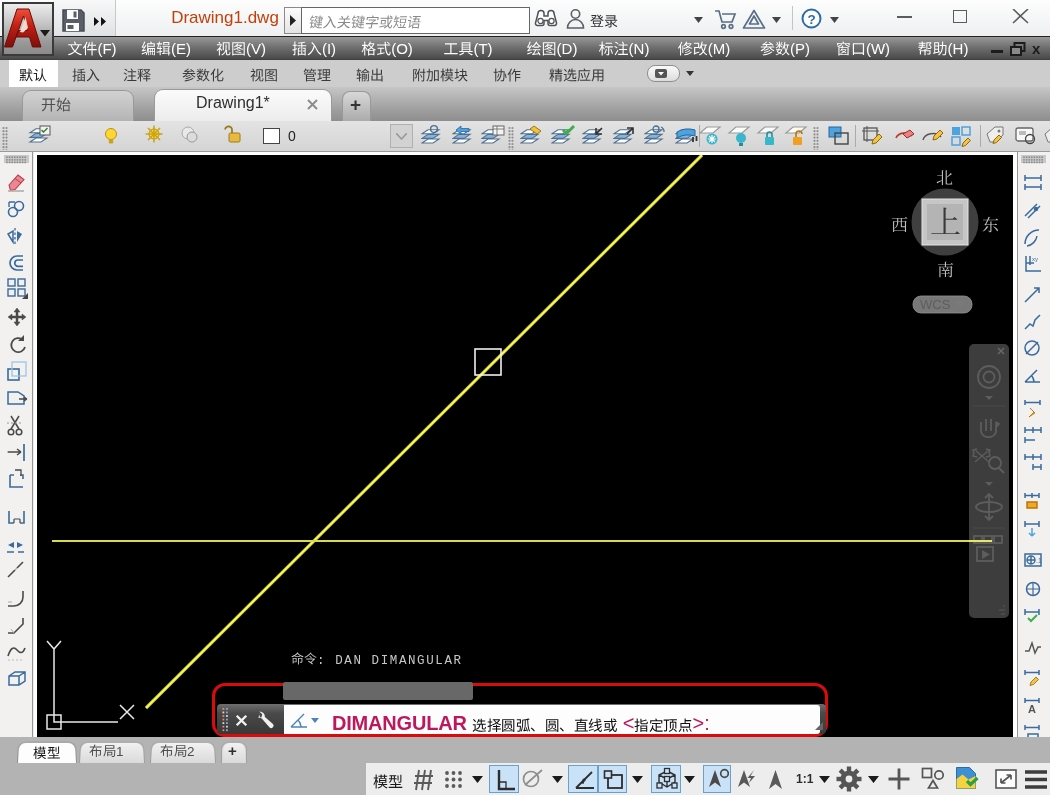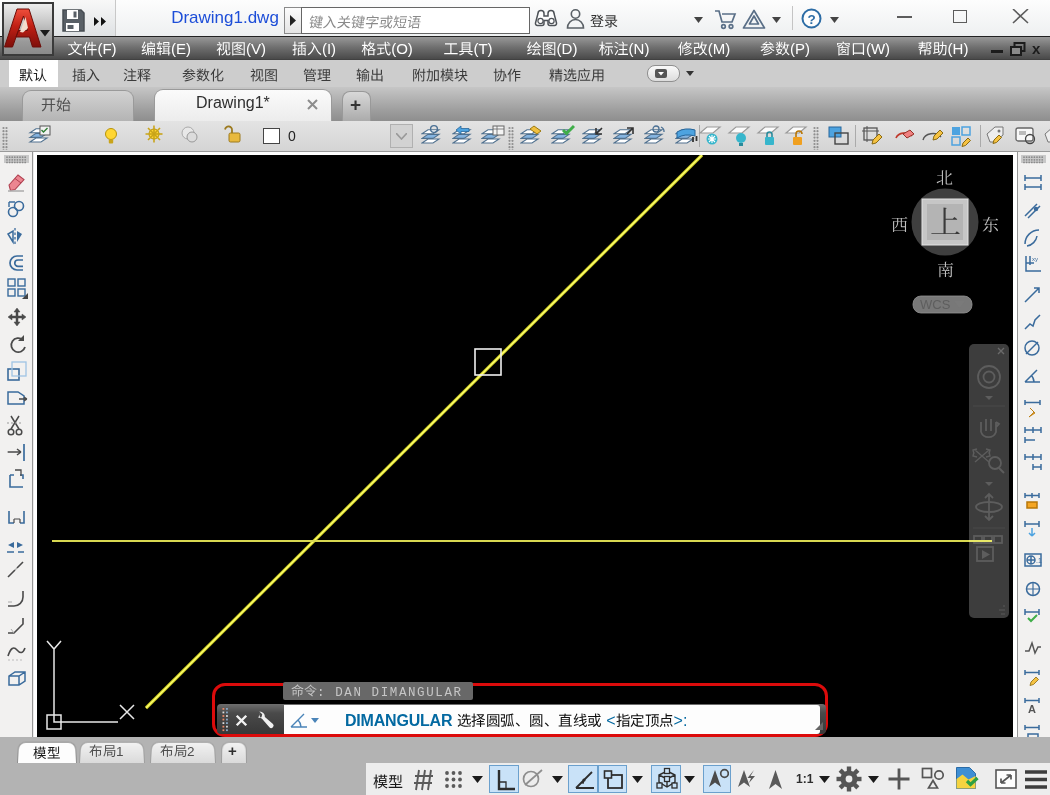--- a/index.html
+++ b/index.html
@@ -101,21 +101,21 @@
 <svg class="abs" style="left:61px;top:9px" width="24" height="23" viewBox="0 0 24 23">
 <path d="M2 1 h18 l3 3 v18 h-21 z" fill="#585f66" stroke="#474d53" stroke-width="1.5"></path>
 <rect x="6" y="1" width="11" height="9" fill="#fff"></rect>
 <rect x="12.5" y="2.5" width="3" height="6" fill="#585f66"></rect>
 <rect x="5" y="14" width="13" height="8" fill="#fff"></rect>
 <rect x="6.5" y="16" width="6" height="4" fill="#585f66"></rect>
 </svg>
 <svg class="abs" style="left:93px;top:17px" width="16" height="9" viewBox="0 0 16 9">
 <path d="M1 0 l5 4.5 l-5 4.5 z M8 0 l5 4.5 l-5 4.5 z" fill="#111"></path>
   </svg>
-<div class="abs" style="left:0;top:8px;width:450px;text-align:center;font-size:17px;color:#1d4ed8">Drawing1.dwg</div>
+<div class="abs" style="left:0;top:8px;width:450px;text-align:center;font-size:17px;color:#c2410c">Drawing1.dwg</div>
 <div class="abs" style="left:284px;top:7px;width:17px;height:27px;background:linear-gradient(#fcfcfc,#e4e4e4);border:1px solid #8a8a8a;border-right:none"></div>
 <svg class="abs" style="left:289px;top:15px" width="8" height="11" viewBox="0 0 8 11">
     <path d="M1 0 l6 5.5 l-6 5.5 z" fill="#222"></path>
   </svg>
 <div class="abs" style="left:301px;top:7px;width:229px;height:27px;background:#fff;border:1px solid #666"></div>
 <div class="abs" style="left:309px;top:13px"><svg width="14" height="14" viewBox="0 0 1000 1000" style="vertical-align:-0.12em;fill:#8a8a8a">
       <use href="#u952e" transform="translate(80 0) skewX(-8)"></use>
     </svg><svg width="14" height="14" viewBox="0 0 1000 1000" style="vertical-align:-0.12em;fill:#8a8a8a">
       <use href="#u5165" transform="translate(80 0) skewX(-8)"></use>
     </svg><svg width="14" height="14" viewBox="0 0 1000 1000" style="vertical-align:-0.12em;fill:#8a8a8a">
@@ -805,21 +805,21 @@
       <rect x="25" y="192" width="8" height="7"></rect>
       <rect x="8" y="203" width="16" height="14"></rect>
     </g>
     <path d="M13 206 l8 4.5 l-8 4.5 z" fill="#5d5d5d"></path>
     <path d="M30 266 h6 m-4 4 h4 m0 -8 h-2" stroke="#5a5a5a"></path>
     <line x1="0" y1="197" x2="23" y2="197" stroke="#d8d838" stroke-width="2"></line>
     <line x1="0" y1="197" x2="23" y2="197" stroke="#ffffb0" stroke-width="0.8"></line>
   </svg>
 <div class="abs" style="left:212px;top:683px;width:616px;height:54px;border:3.5px solid #dc0b0b;border-radius:13px"></div>
 <div class="abs" style="left:283px;top:682px;width:190px;height:18px;background:#686868;border-radius:2px"></div>
-<div class="abs" style="left:291px;top:684px;font-family:'Liberation Mono',monospace;font-size:12.5px;letter-spacing:1.6px;color:#c6c6c6;white-space:nowrap"><svg width="13" height="13" viewBox="0 0 1000 1000" style="vertical-align:-0.12em;fill:#c6c6c6">
+<div class="abs" style="left:291px;top:652px;font-family:'Liberation Mono',monospace;font-size:12.5px;letter-spacing:1.6px;color:#c6c6c6;white-space:nowrap"><svg width="13" height="13" viewBox="0 0 1000 1000" style="vertical-align:-0.12em;fill:#c6c6c6">
       <use href="#u547d"></use>
     </svg><svg width="13" height="13" viewBox="0 0 1000 1000" style="vertical-align:-0.12em;fill:#c6c6c6">
       <use href="#u4ee4"></use>
     </svg>: DAN DIMANGULAR</div>
 <div class="abs" style="left:217px;top:704px;width:609px;height:30px;background:linear-gradient(#6e6e6e,#4a4a4a 30%,#383838);border-radius:4px"></div>
 <svg class="abs" style="left:222px;top:708px" width="9" height="24" viewBox="0 0 9 27">
     <rect x="0" y="0" width="2" height="2" fill="#e86"></rect>
     <rect x="4" y="0" width="2" height="2" fill="#8ac"></rect>
     <rect x="0" y="4" width="2" height="2" fill="#ddd"></rect>
     <rect x="4" y="4" width="2" height="2" fill="#8ac"></rect>
@@ -840,21 +840,21 @@
 <svg class="abs" style="left:257px;top:710px" width="20" height="21" viewBox="0 0 21 21">
 <path d="M3 1.5 a5.5 5.5 0 0 0 2.5 7.5 l7.5 8.5 a2.4 2.4 0 0 0 3.8 -3.2 l-8.5 -7.5 a5.5 5.5 0 0 0 -5.8 -5.8 l3 3 l-0.8 3.2 l-3.2 0.8 z" fill="#f0f0f0"></path>
   </svg>
 <div class="abs" style="left:284px;top:705px;width:536px;height:29px;background:#fdfdfd;border-radius:0 3px 3px 0"></div>
 <svg class="abs" style="left:289px;top:710px" width="20" height="20" viewBox="0 0 20 20">
 <path d="M2 17 h16 M2 17 L15 4 M12 17 a10 10 0 0 0 -3 -7" fill="none" stroke="#4a84b8" stroke-width="1.4"></path>
   </svg>
 <svg class="abs" style="left:311px;top:718px" width="8" height="5" viewBox="0 0 8 5">
     <path d="M0 0 h8 l-4 5 z" fill="#4a84b8"></path>
   </svg>
-<div class="abs" style="left:345px;top:712px;font-size:16px;font-weight:bold;color:#0369a1;white-space:nowrap;letter-spacing:-0.2px">DIMANGULAR<span style="font-weight:normal;letter-spacing:0"> <svg width="14.5" height="14.5" viewBox="0 0 1000 1000" style="vertical-align:-0.12em;fill:#111">
+<div class="abs" style="left:332px;top:712px;font-size:20px;font-weight:bold;color:#be185d;white-space:nowrap;letter-spacing:-0.2px">DIMANGULAR<span style="font-weight:normal;letter-spacing:0"> <svg width="14.5" height="14.5" viewBox="0 0 1000 1000" style="vertical-align:-0.12em;fill:#111">
         <use href="#u9009"></use>
       </svg><svg width="14.5" height="14.5" viewBox="0 0 1000 1000" style="vertical-align:-0.12em;fill:#111">
         <use href="#u62e9"></use>
       </svg><svg width="14.5" height="14.5" viewBox="0 0 1000 1000" style="vertical-align:-0.12em;fill:#111">
         <use href="#u5706"></use>
       </svg><svg width="14.5" height="14.5" viewBox="0 0 1000 1000" style="vertical-align:-0.12em;fill:#111">
         <use href="#u5f27"></use>
       </svg><svg width="14.5" height="14.5" viewBox="0 0 1000 1000" style="vertical-align:-0.12em;fill:#111">
         <use href="#u3001"></use>
       </svg><svg width="14.5" height="14.5" viewBox="0 0 1000 1000" style="vertical-align:-0.12em;fill:#111">

